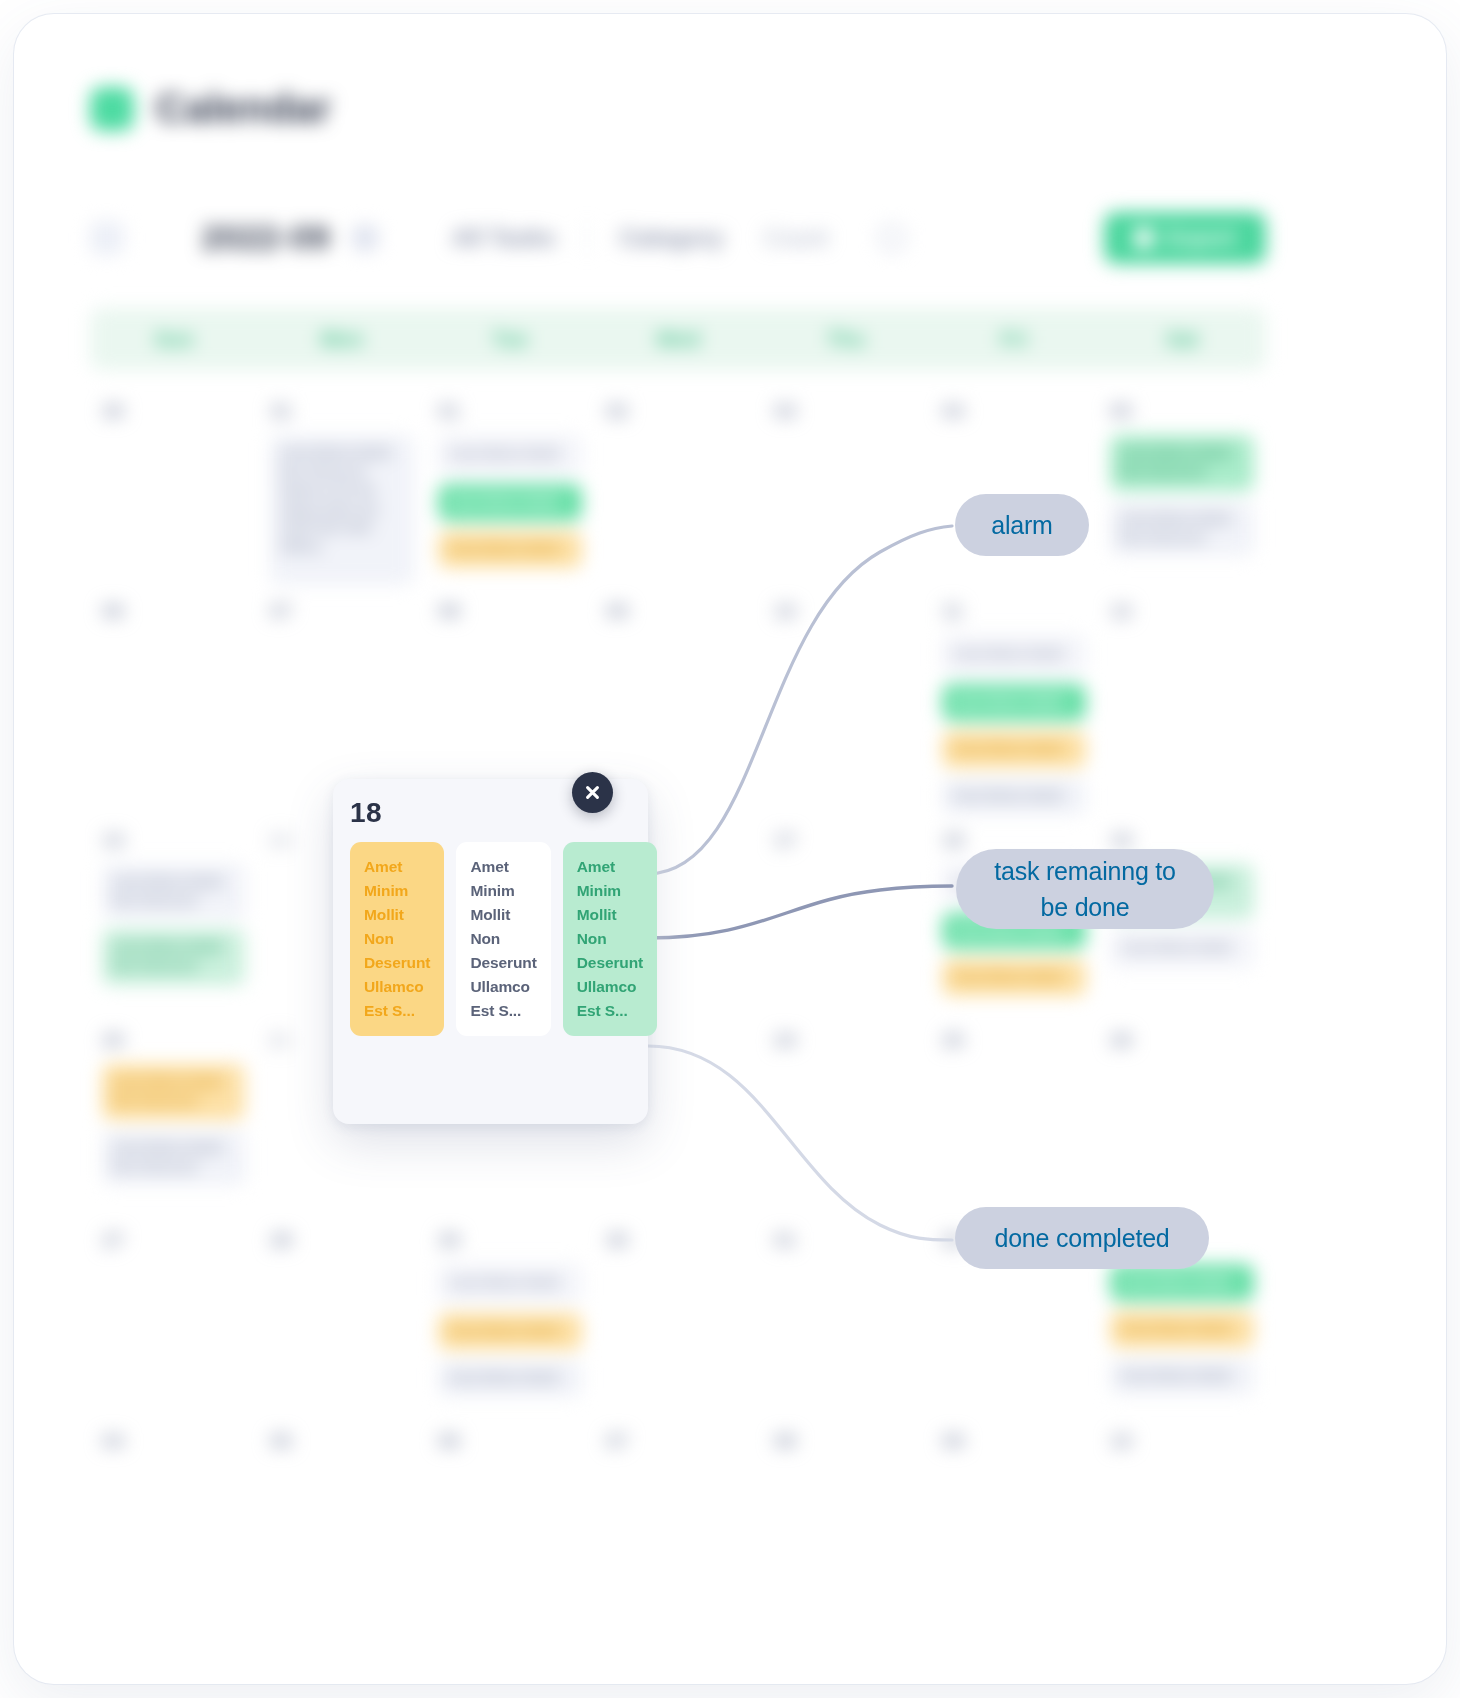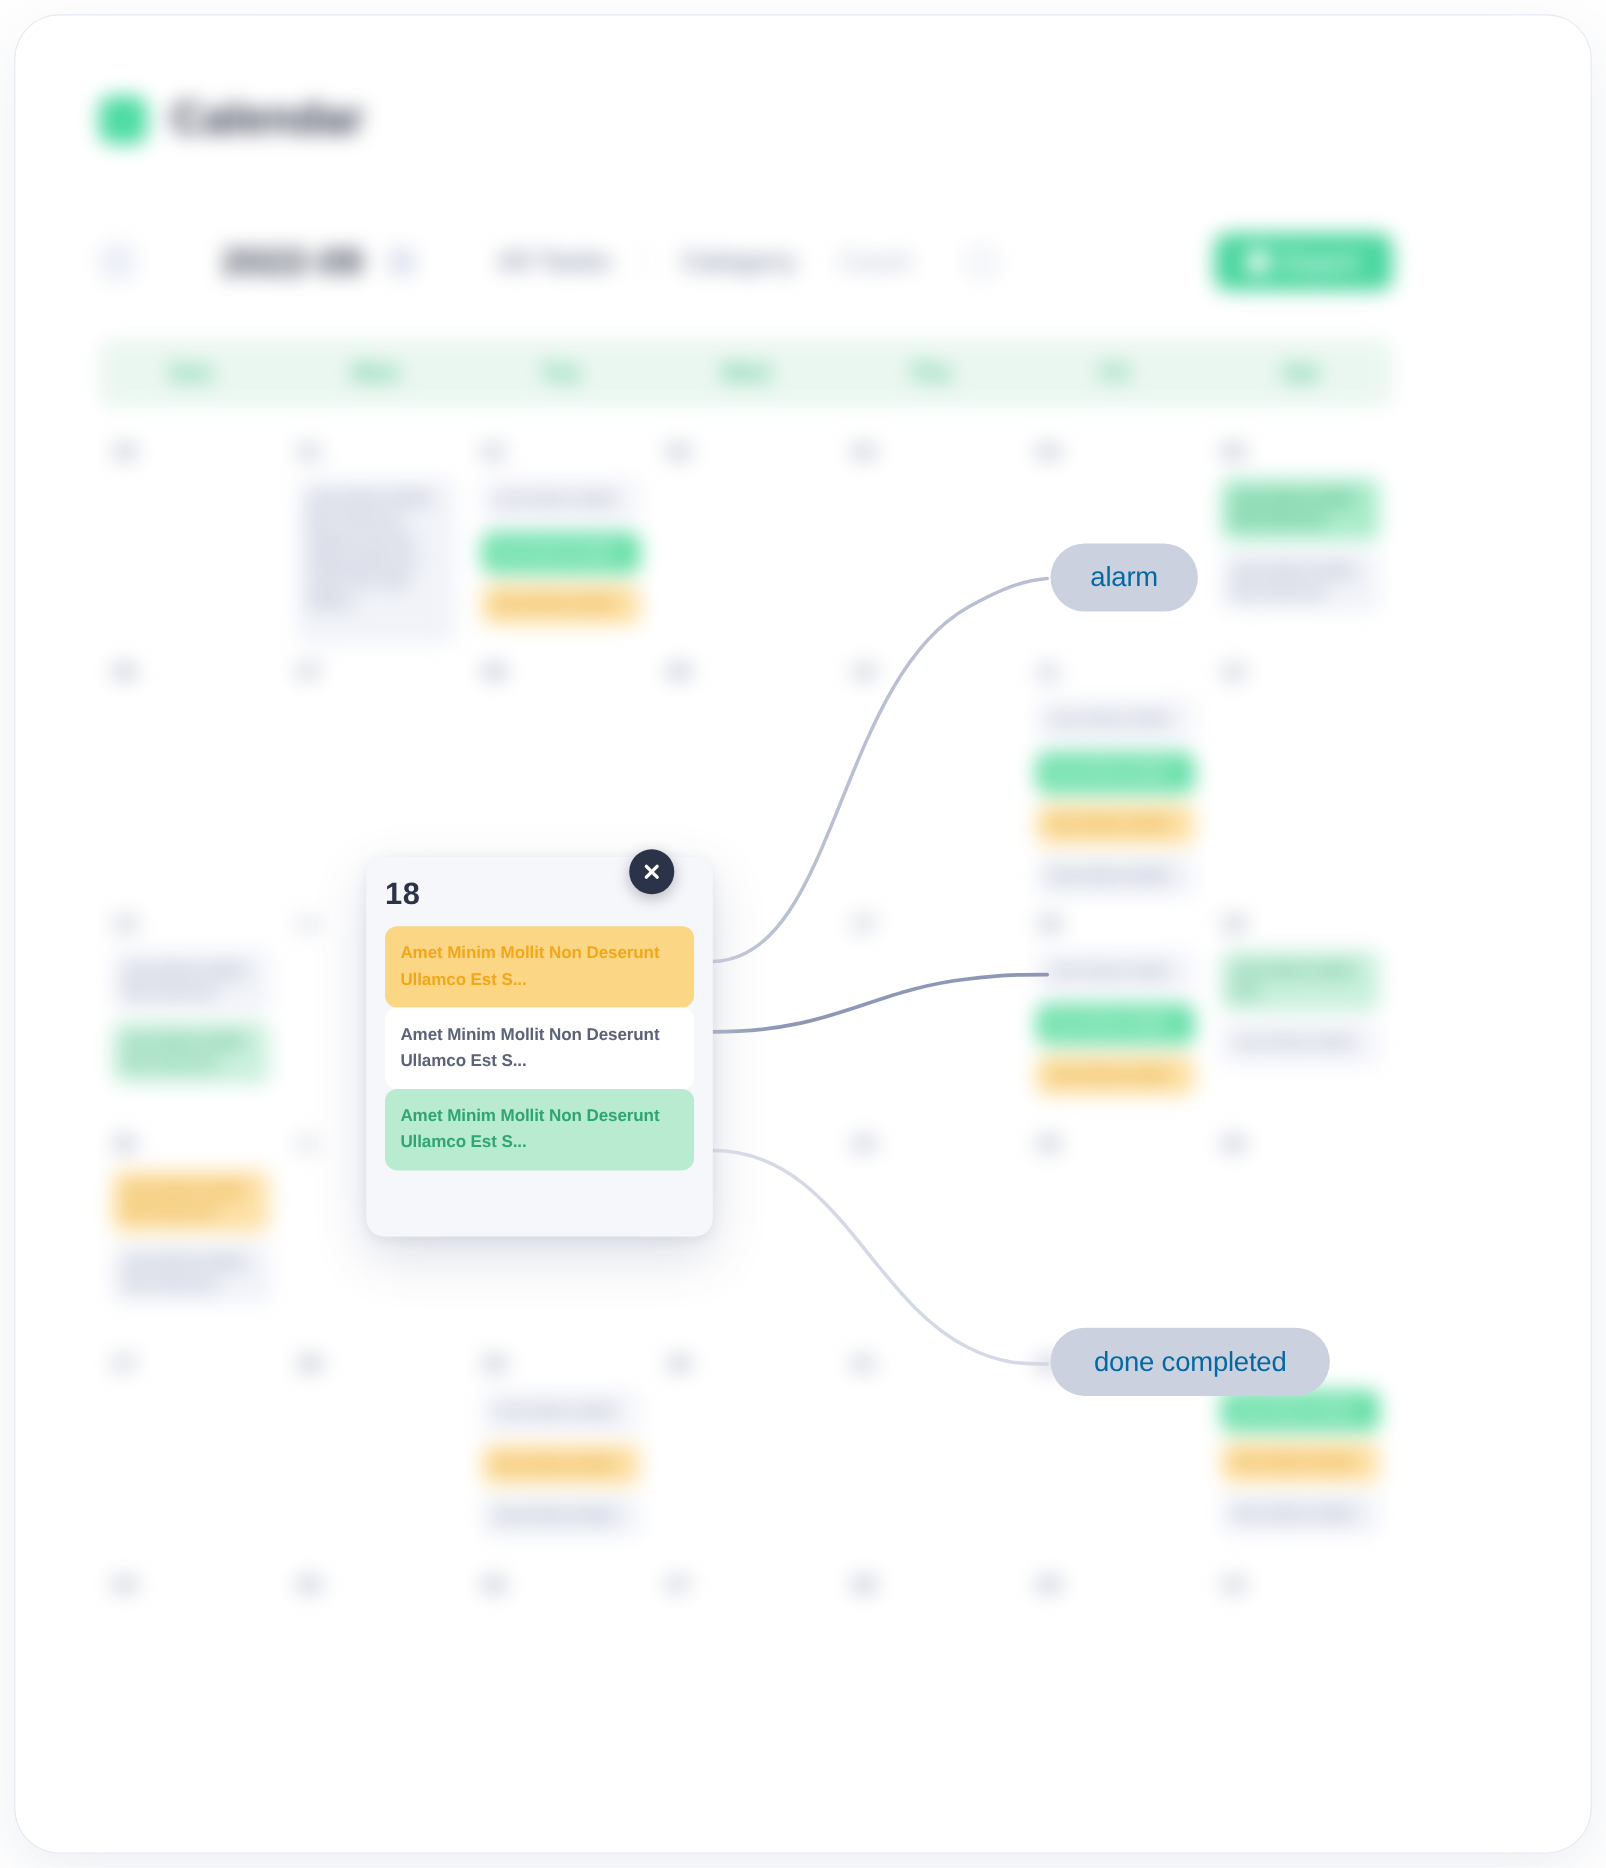--- a/index.html
+++ b/index.html
@@ -144,21 +144,21 @@
     width: 315px; height: 345px;
     background: #f6f7fb;
     border-radius: 16px;
     padding: 20px 17px 17px 17px;
     box-shadow: 0 18px 48px rgba(70,85,130,.18), 0 3px 12px rgba(70,85,130,.10);
   }
   .popup-day {
     font-size: 28px; font-weight: 700; color: #2b3348;
     line-height: 1; margin-bottom: 15px; letter-spacing: .5px;
   }
-  .popup-list { display: flex; flex-direction: column; gap: 0; }
+  .popup-list { display: flex; gap: 12px; }
   .popup-item {
     border-radius: 11px;
     padding: 13px 14px;
     font-size: 15.5px; line-height: 1.55; font-weight: 700;
     letter-spacing: -.1px;
   }
   .popup-item.alarm     { background: #fbd785; color: #f2a71b; }
   .popup-item.remaining { background: #ffffff; color: #5b6379; }
   .popup-item.completed { background: #b8ebd0; color: #31a475; }
 
@@ -461,16 +461,17 @@
         </div>
     </div>
 
     <div class="close-btn">
       <svg width="17" height="17" viewBox="0 0 17 17" aria-hidden="true">
         <path d="M3.6 3.6 L13.4 13.4 M13.4 3.6 L3.6 13.4" stroke="#ffffff" stroke-width="3.1" stroke-linecap="round"></path>
       </svg>
     </div>
 
     <div class="pill" id="pill-alarm">alarm</div>
+    <div class="pill" id="pill-remaining">task remainng to be done</div>
     <div class="pill" id="pill-completed">done completed</div>
 
   </div>
 </div>
 
 </body></html>

